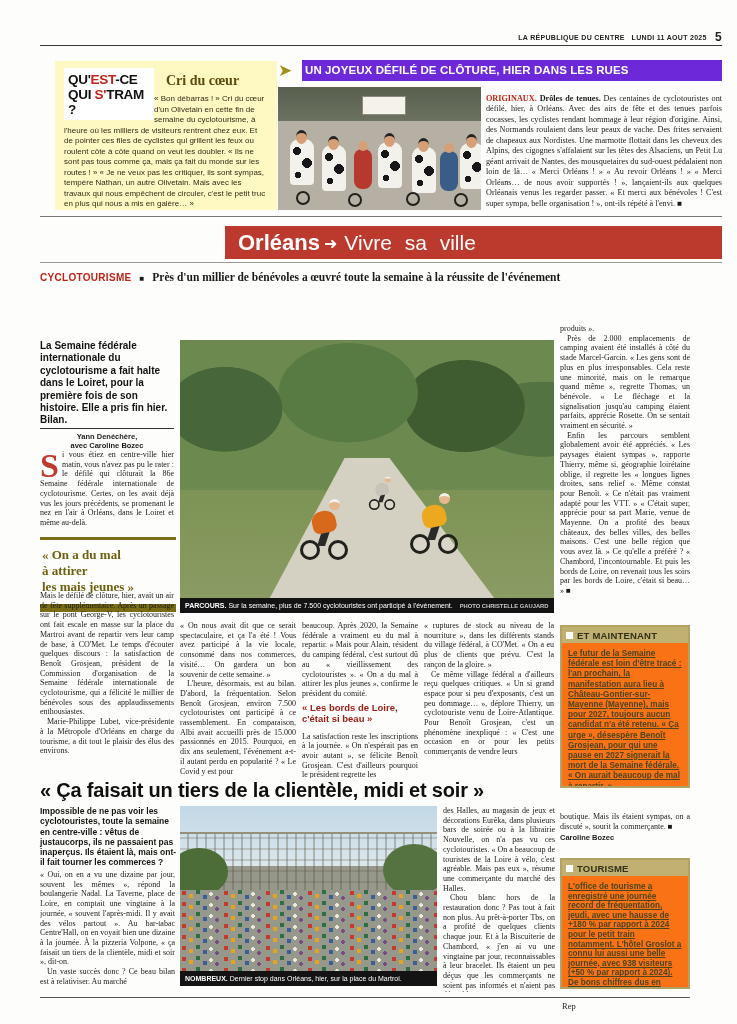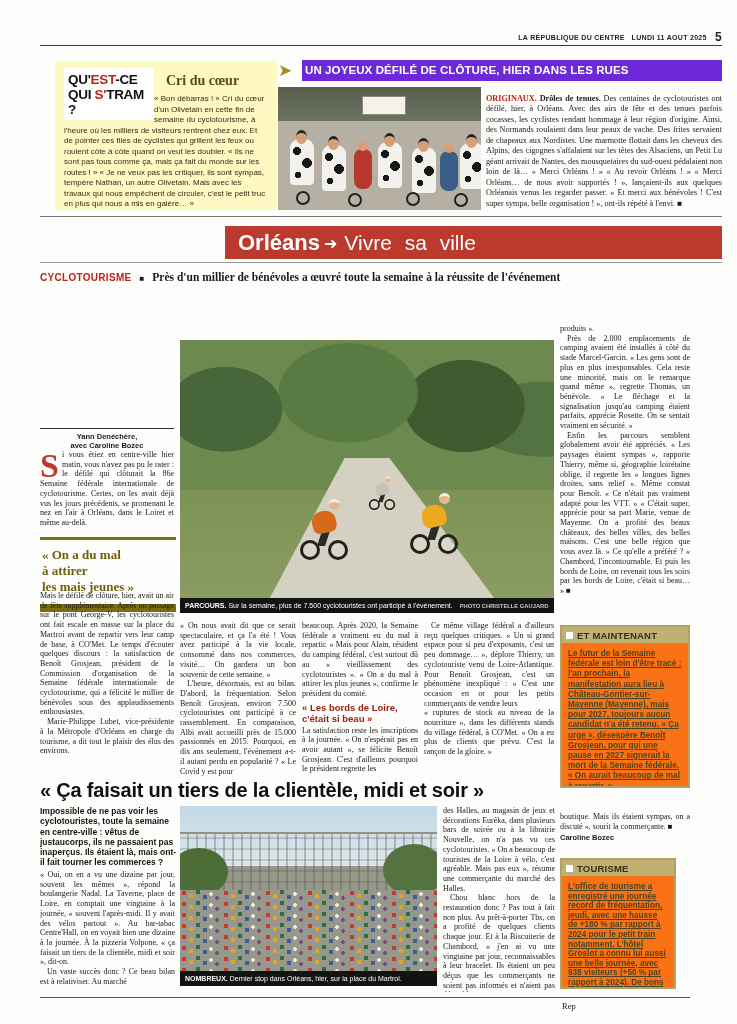--- a/index.html
+++ b/index.html
@@ -109,28 +109,28 @@
   .caption{position:absolute;background:#131313;color:#fff;font:400 7px/15px "Liberation Sans",sans-serif;
            padding:0 5px;box-sizing:border-box;white-space:nowrap;overflow:hidden;}
   .caption .credit{color:#c9c9c9;font-size:5.8px;margin-left:5px;font-weight:700;}
   .cap1{left:180px;top:598px;width:374px;height:15px;}
   .cap2{left:180px;top:971px;width:257px;height:15px;}
   .col{position:absolute;overflow:hidden;}
   .colA{left:180px;top:621px;width:116px;height:157px;}
   .colB{left:302px;top:621px;width:116px;height:157px;}
   .colC{left:424px;top:621px;width:130px;height:157px;}
   .colR{left:560px;top:324px;width:130px;height:282px;}
-  .subhead{font:700 9.5px/11px "Liberation Sans",sans-serif;color:#9d2015;margin:3px 0 2px;}
+  .subhead{font:700 9.5px/11px "Liberation Sans",sans-serif;color:#9d2015;margin:3px 0 8px;}
   .infobox{position:absolute;border:2px solid #b2a263;background:#f97316;box-sizing:border-box;}
   .ibtitle{background:#c0b173;height:16px;display:flex;align-items:center;gap:4px;padding-left:4px;
            font:700 9.5px "Liberation Sans",sans-serif;color:#333019;letter-spacing:.2px;}
   .ibtitle .wsq{width:7px;height:7px;background:#fff;display:inline-block;}
   .ibbody{font:700 8.2px/10.2px "Liberation Sans",sans-serif;color:#4c4420;padding:6px 6px;margin:0;text-decoration:underline;}
   .etm{left:560px;top:625px;width:130px;height:163px;overflow:hidden;}
-  .tou{left:560px;top:858px;width:116px;height:131px;overflow:hidden;}
+  .tou{left:560px;top:858px;width:130px;height:131px;overflow:hidden;}
   .tou .ibbody{line-height:9.6px;}
   .headline2{position:absolute;left:40px;top:778px;width:660px;margin:0;
              font:700 20px/24px "Liberation Sans",sans-serif;letter-spacing:-.2px;color:#0f0f0f;}
   .intro2{position:absolute;left:40px;top:806px;width:137px;
           font:700 8.5px/10.3px "Liberation Sans",sans-serif;color:#15150f;}
   .colA2{left:40px;top:870px;width:135px;height:118px;}
   .colB2{left:443px;top:806px;width:112px;height:186px;}
   .colC2{left:560px;top:812px;width:130px;height:44px;}
   .sig{text-align:left;font:700 7.5px "Liberation Sans",sans-serif;margin-top:2px;}
   .rule4{top:997px;left:40px;width:650px;border-top:1.5px solid #555;}
@@ -192,20 +192,21 @@
     <span class="rb-tag">Vivre sa ville</span>
   </div>
   <div class="rule rule3"></div>
 
   <div class="kicker">
     <span class="lab">CYCLOTOURISME</span>
     <span class="sq">■</span>
     <span class="kt">Près d'un millier de bénévoles a œuvré toute la semaine à la réussite de l'événement</span>
   </div>
 
+  <div class="standfirst">La Semaine fédérale internationale du cyclotourisme a fait halte dans le Loiret, pour la première fois de son histoire. Elle a pris fin hier. Bilan.</div>
   <div class="byline">
     <div>Yann Denéchère,</div>
     <div>avec Caroline Bozec</div>
   </div>
   <p class="bodytext para1">
     <span class="dropcap">S</span><span>i vous étiez en centre-ville hier matin, vous n'avez pas pu le rater : le défilé qui clôturait la 86e Semaine fédérale internationale de cyclotourisme. Certes, on les avait déjà vus les jours précédents, se promenant le nez en l'air à Orléans, dans le Loiret et même au-delà.</span>
   </p>
   <div class="pullquote">
     <div>« On a du mal</div>
     <div>à attirer</div>
@@ -255,22 +256,22 @@
   </div>
   <div class="col colB">
     <p class="bodytext">beaucoup. Après 2020, la Semaine fédérale a vraiment eu du mal à repartir. » Mais pour Alain, résident du camping fédéral, c'est surtout dû au « vieillissement des cyclotouristes ». « On a du mal à attirer les plus jeunes », confirme le président du comité.</p>
     <div class="subhead">
       <div>« Les bords de Loire,</div>
       <div>c'était si beau »</div>
     </div>
     <p class="bodytext">La satisfaction reste les inscriptions à la journée. « On n'espérait pas en avoir autant », se félicite Benoît Grosjean. C'est d'ailleurs pourquoi le président regrette les</p>
   </div>
   <div class="col colC">
+    <p class="bodytext">« ruptures de stock au niveau de la nourriture », dans les différents stands du village fédéral, à CO'Met. « On a eu plus de clients que prévu. C'est la rançon de la gloire. »</p>
     <p class="bodytext ind">Ce même village fédéral a d'ailleurs reçu quelques critiques. « Un si grand espace pour si peu d'exposants, c'est un peu dommage… », déplore Thierry, un cyclotouriste venu de Loire-Atlantique. Pour Benoît Grosjean, c'est un phénomène inexpliqué : « C'est une occasion en or pour les petits commerçants de vendre leurs</p>
-    <p class="bodytext">« ruptures de stock au niveau de la nourriture », dans les différents stands du village fédéral, à CO'Met. « On a eu plus de clients que prévu. C'est la rançon de la gloire. »</p>
   </div>
   <div class="col colR">
     <p class="bodytext">produits ».</p>
     <p class="bodytext ind">Près de 2.000 emplacements de camping avaient été installés à côté du stade Marcel-Garcin. « Les gens sont de plus en plus irresponsables. Cela reste une minorité, mais on le remarque quand même », regrette Thomas, un bénévole. « Le fléchage et la signalisation jusqu'au camping étaient parfaits, apprécie Rosette. On se sentait vraiment en sécurité. »</p>
     <p class="bodytext ind">Enfin les parcours semblent globalement avoir été appréciés. « Les paysages étaient sympas », rapporte Thierry, même si, géographie loirétaine oblige, il regrette les « longues lignes droites, sans relief ». Même constat pour Benoît. « Ce n'était pas vraiment adapté pour les VTT. » « C'était super, apprécie pour sa part Marie, venue de Mayenne. On a profité des beaux châteaux, des belles villes, des belles maisons. C'est une belle région que vous avez là. » Ce qu'elle a préféré ? « Chambord, l'incontournable. Et puis les bords de Loire, on revenait tous les soirs par les bords de Loire, c'était si beau… » ■</p>
   </div>
 
   <div class="infobox etm">
     <div class="ibtitle">
       <span class="wsq"></span>

